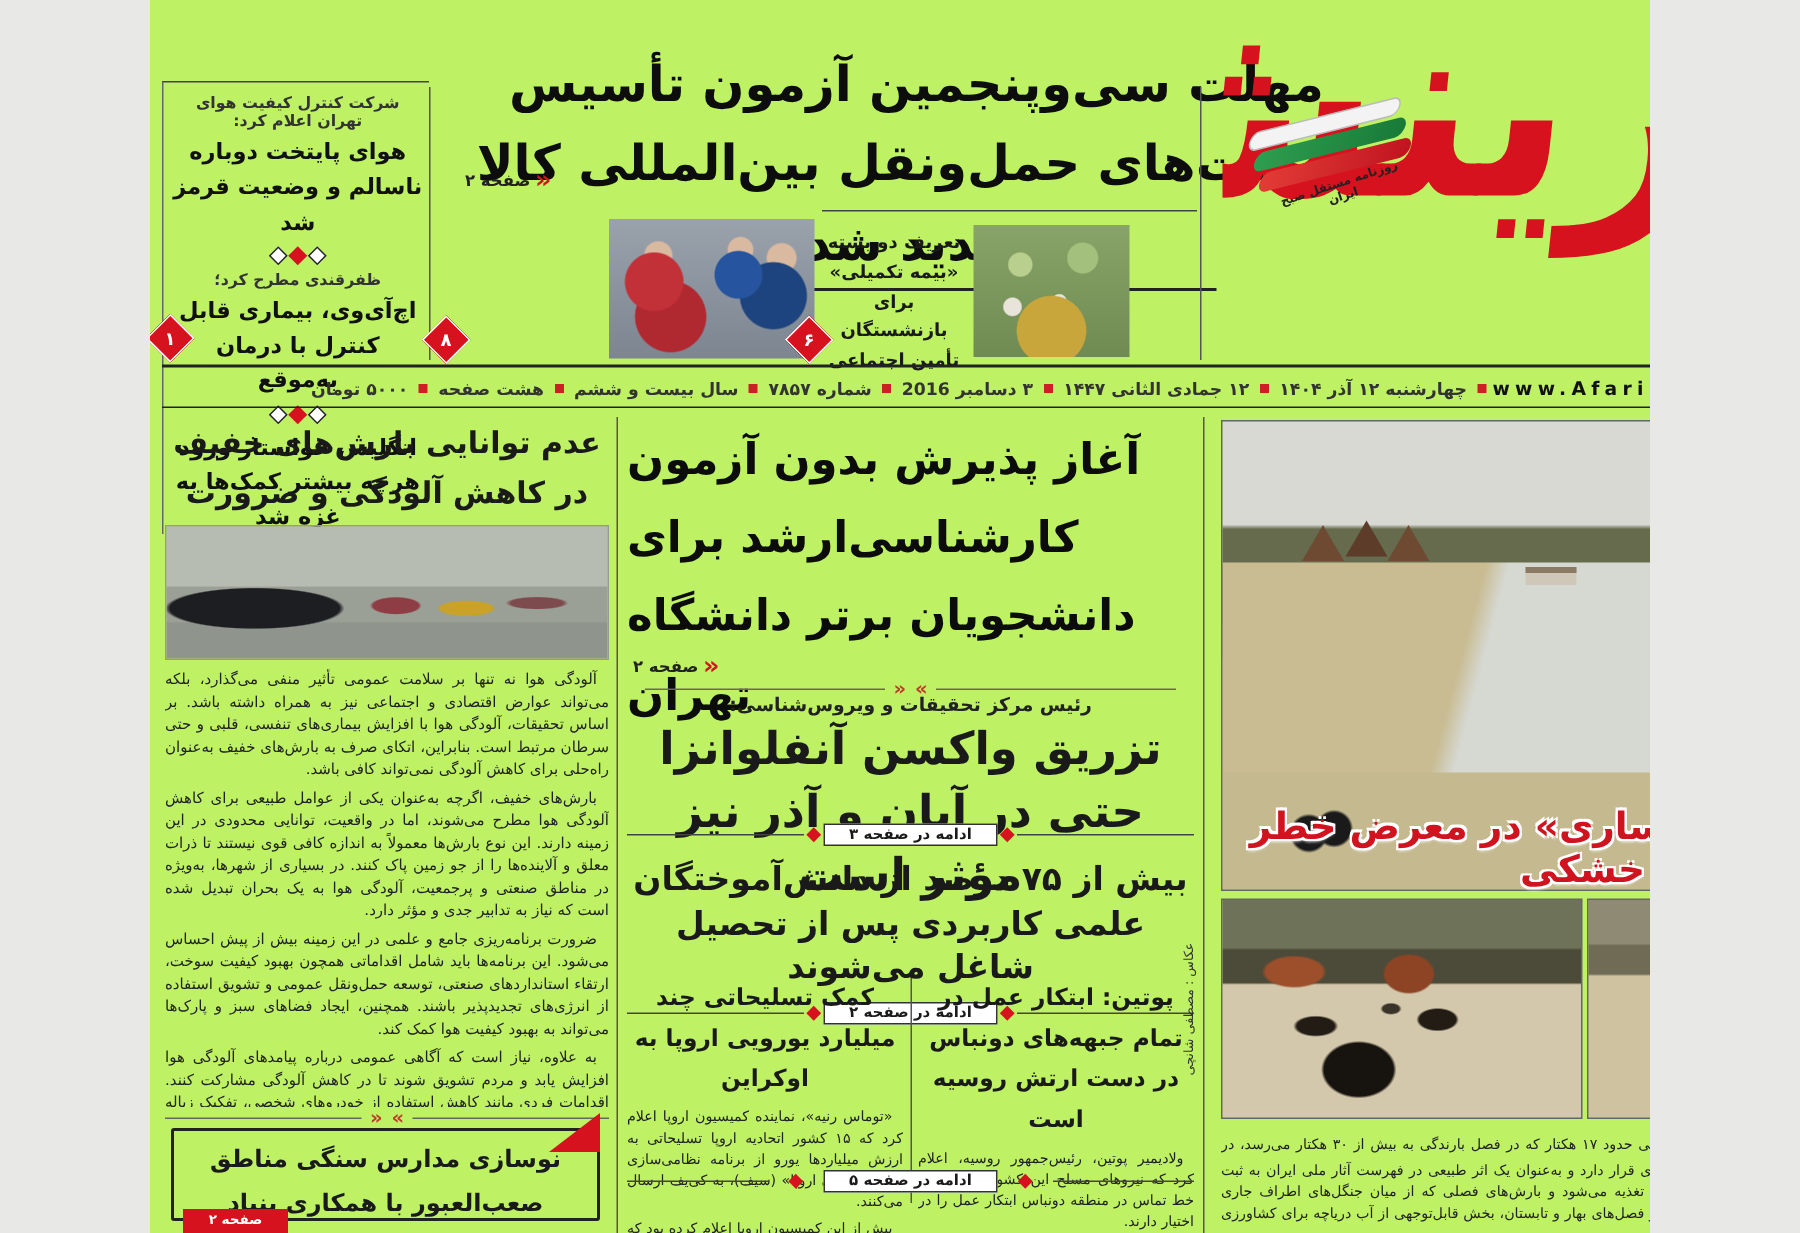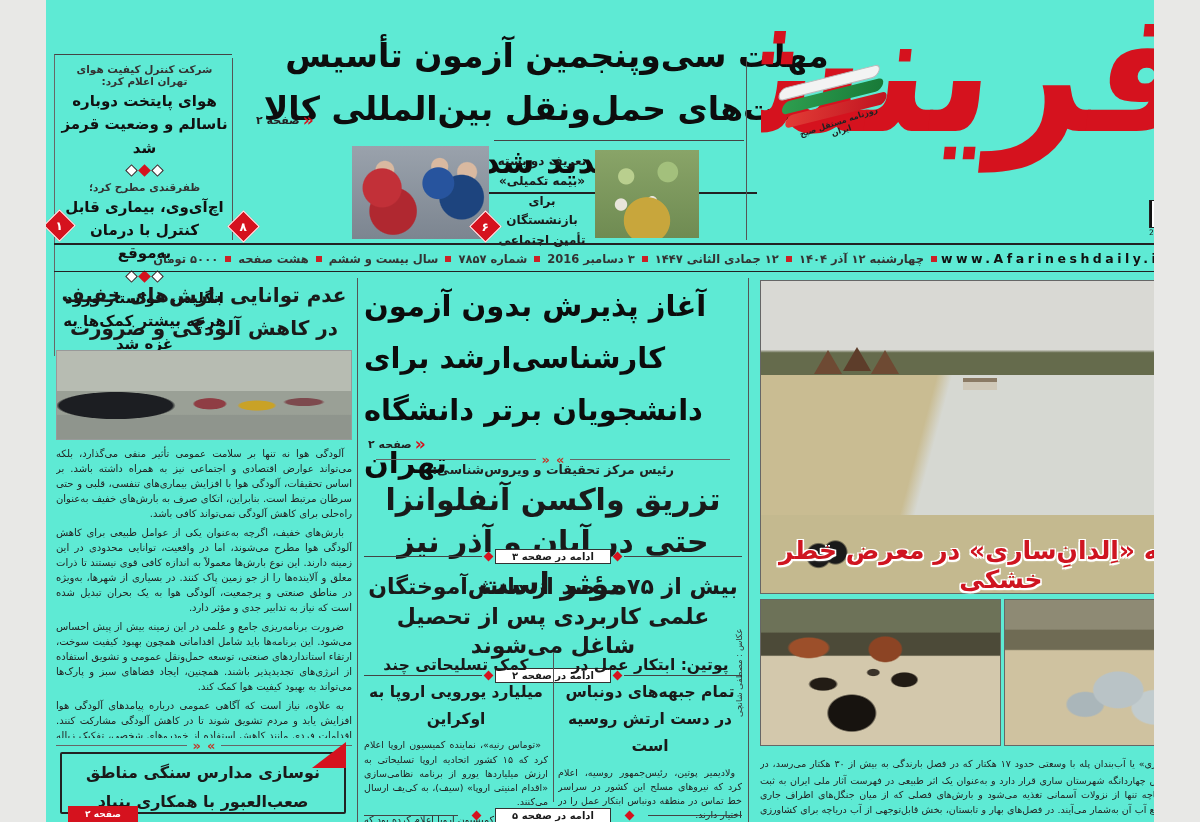--- a/index.html
+++ b/index.html
@@ -1,18 +1,18 @@
 <!DOCTYPE html>
 <html lang="fa" dir="rtl"><head>
 <meta charset="utf-8">
 <style>
   * { margin:0; padding:0; box-sizing:border-box; }
   html,body { background:#e8e8e6; }
   body { font-family:"DejaVu Sans", sans-serif; }
-  .page { position:relative; width:1108px; height:822px; background:#5eead4; margin:0 auto; overflow:hidden; direction:rtl; color:#1a1a1a; }
+  .page { position:relative; width:1000px; height:822px; background:#bef264; margin:0 auto; overflow:hidden; direction:rtl; color:#1a1a1a; }
 
   
   .abs { position:absolute; }
   .vline { position:absolute; width:1px; background:#555; }
   .hline { position:absolute; height:1px; background:#444; }
 
   
   .briefs { position:absolute; left:8px; top:54px; width:178px; border-top:1px solid #444; border-left:1px solid #666; padding:6px 4px 0 6px; text-align:center; }
   .brief-kicker { font-size:10.5px; font-weight:bold; color:#333; margin:2px 0 3px; }
   .brief-title { font-size:15px; font-weight:bold; line-height:1.55; color:#111; }
@@ -290,21 +290,21 @@
     </div>
   </div>
   <div class="vline subrow-div"></div>
   <div class="sub-art" style="left:318px; top:652px;">
     <div class="sub-title">کمک تسلیحاتی چند میلیارد یورویی اروپا به اوکراین</div>
     <div class="sub-body" style="height:92px;">
       <p>«توماس رنیه»، نماینده کمیسیون اروپا اعلام کرد که ۱۵ کشور اتحادیه اروپا تسلیحاتی به ارزش میلیاردها یورو از برنامه نظامی‌سازی «اقدام امنیتی اروپا» (سیف)، به کی‌یف ارسال می‌کنند.</p>
       <p>پیش از این کمیسیون اروپا اعلام کرده بود که ۱۹ کشور از ۲۷ عضو قصد دارند تا در برنامه ۱۵۰ میلیارد یورویی نظامی‌سازی اروپا مشارکت کنند.</p>
     </div>
   </div>
-  <div class="cont-row" style="left:318px; top:808px; width:378px;gap:12px;">
+  <div class="cont-row" style="left:318px; top:780px; width:378px;gap:12px;">
     <span class="line"></span>
       <span class="cont-dia"></span>
     <span class="cont-box">ادامه در صفحه ۵</span>
     <span class="cont-dia"></span>
       <span class="line"></span>
   </div>
 
   <div class="vline vdiv-m2"></div>
 
   <div class="bigphoto">

